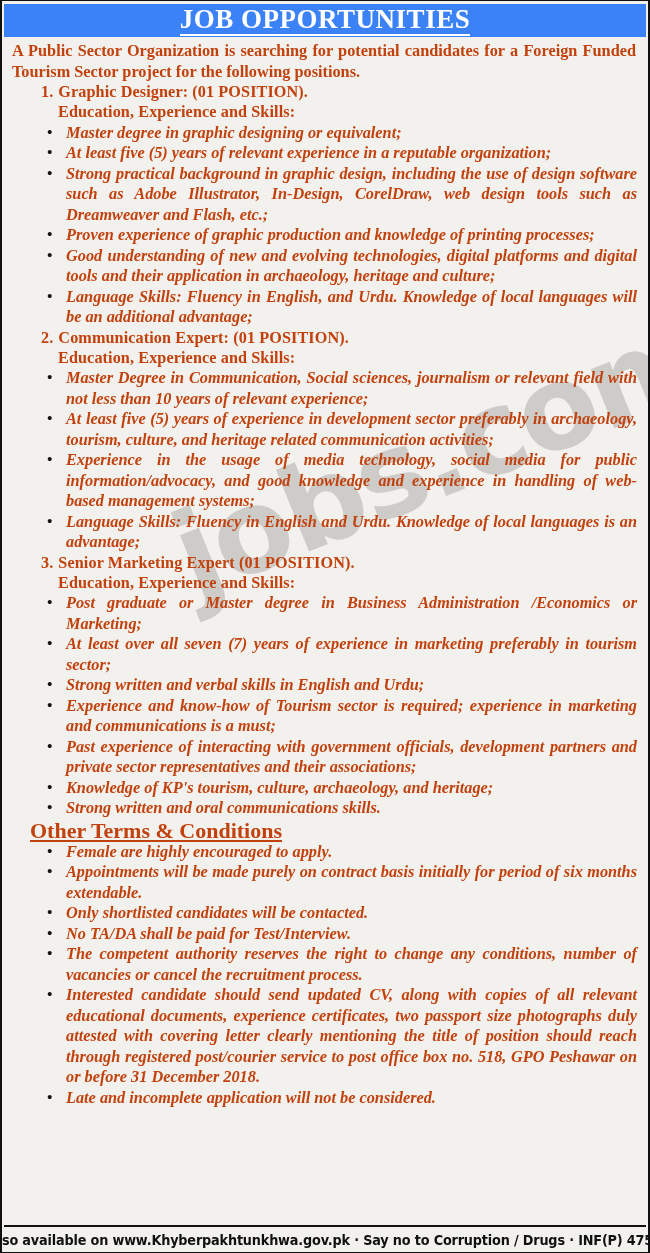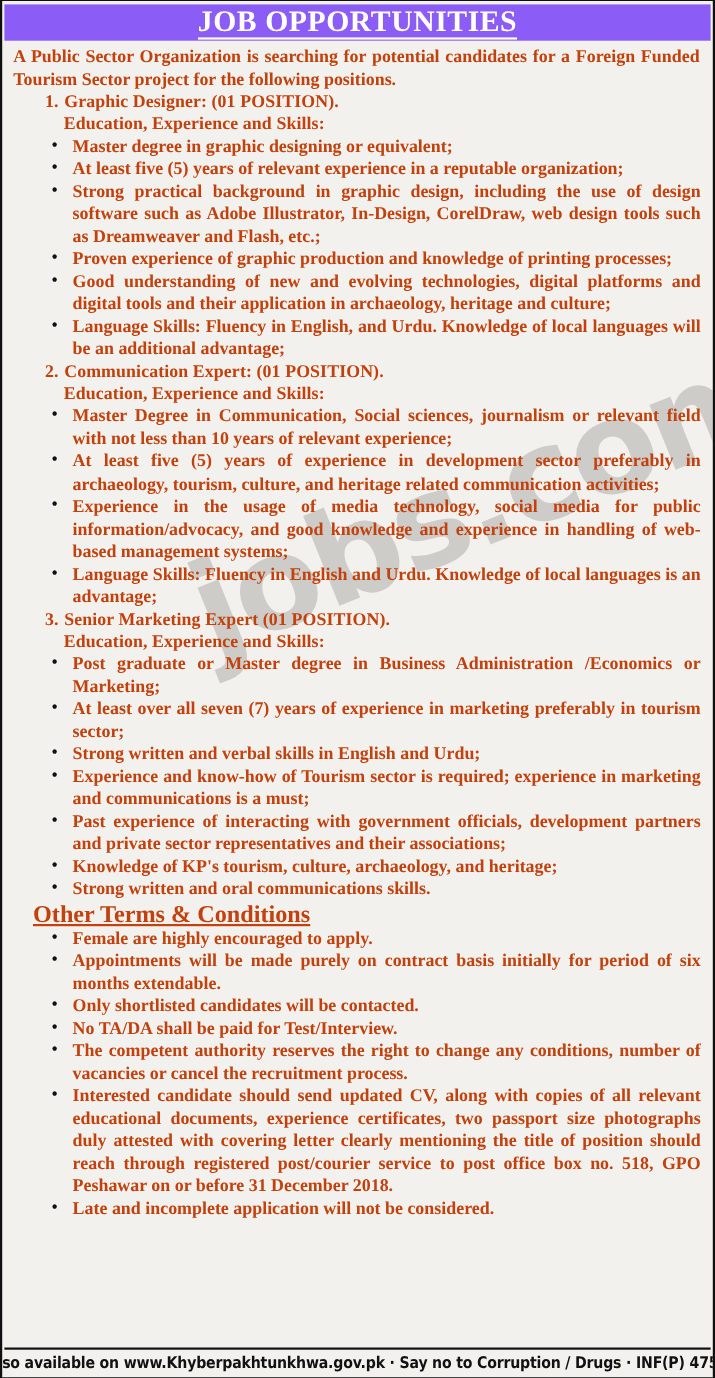--- a/index.html
+++ b/index.html
@@ -36,21 +36,21 @@
     white-space: nowrap;
     pointer-events: none;
     z-index: 5;
   }
 
   
   .header-band {
     position: relative;
     margin: 3px 2px 0 2px;
     height: 33px;
-    background: #8b5cf6;
+    background: #3b82f6;
     display: flex;
     align-items: center;
     justify-content: center;
     z-index: 2;
   }
   .header-title {
     color: #ffffff;
     font-family: "Liberation Serif", "DejaVu Serif", serif;
     font-weight: 700;
     font-size: 27px;
@@ -90,20 +90,21 @@
     font-size: 16.2px;
     line-height: 20.3px;
     padding-left: 47px;
     letter-spacing: 0.1px;
   }
 
   ul.bullets {
     list-style: none;
     margin: 0;
     padding: 0;
+    font-style: italic;
   }
   ul.bullets > li {
     position: relative;
     padding-left: 55px;
     font-size: 16.3px;
     line-height: 20.5px;
     text-align: justify;
     text-justify: inter-word;
     font-weight: 600;
     margin: 0;

